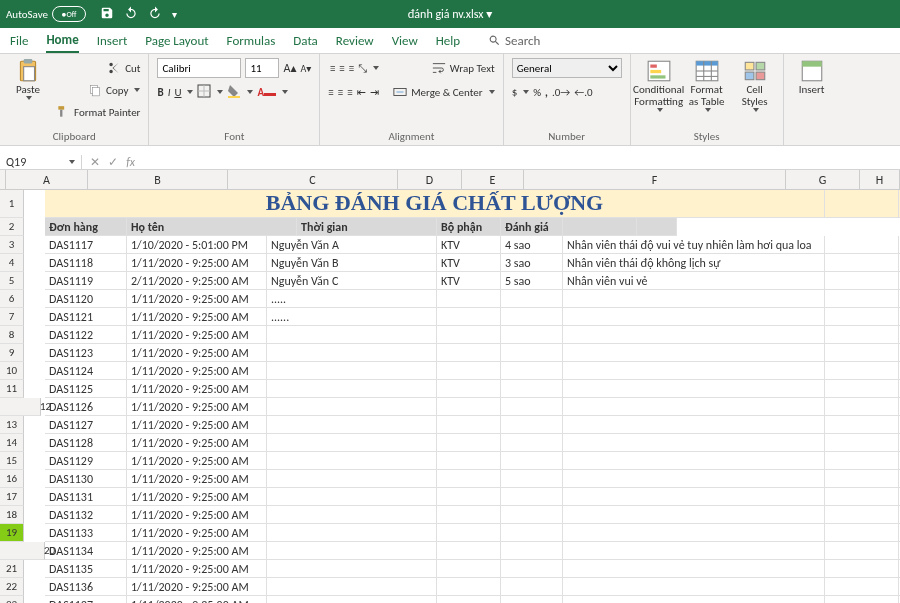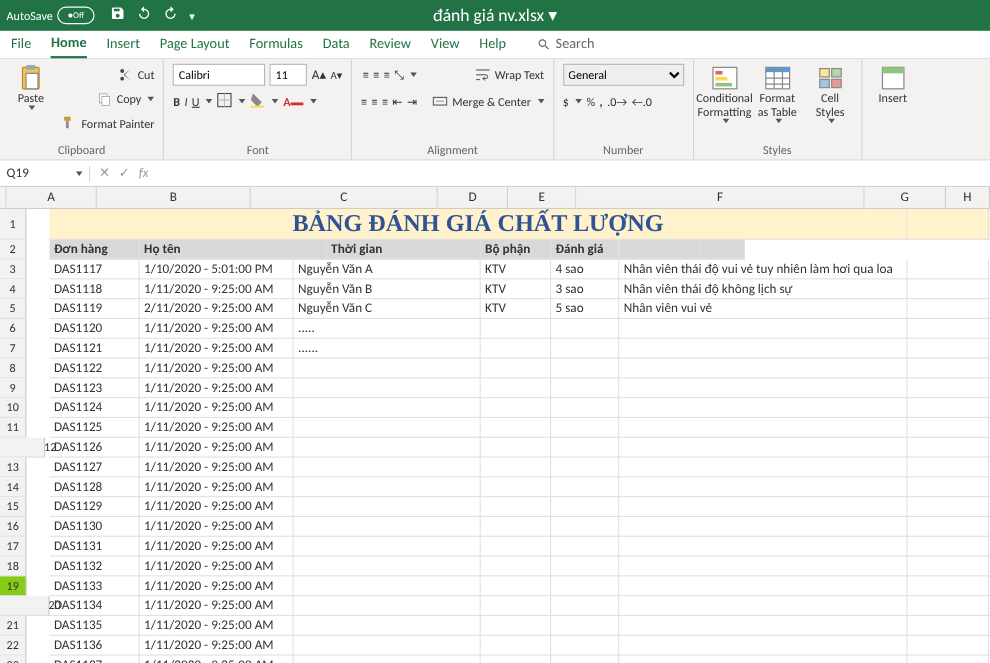--- a/index.html
+++ b/index.html
@@ -4,21 +4,21 @@
 <style>
   * { box-sizing: border-box; margin: 0; padding: 0; font-family: "Segoe UI", Calibri, Arial, sans-serif; }
   body { width: 900px; height: 603px; overflow: hidden; background: #fff; font-size: 12px; color: #333; }
 
   
   .titlebar { height: 28px; background: #217346; color: #fff; display: flex; align-items: center; padding: 0 6px; position: relative; }
   .autosave { display: flex; align-items: center; gap: 4px; font-size: 11px; }
   .autosave-pill { width: 34px; height: 16px; border: 1px solid #fff; border-radius: 8px; display: flex; align-items: center; justify-content: center; font-size: 8px; }
   .qat { display: flex; align-items: center; gap: 10px; margin-left: 14px; }
   .qat svg { width: 14px; height: 14px; fill: #fff; }
-  .doc-title { position: absolute; left: 0; right: 0; text-align: center; font-size: 16px; pointer-events: none; }
+  .doc-title { position: absolute; left: 0; right: 0; text-align: center; font-size: 12px; pointer-events: none; }
 
   
   .tabs { height: 26px; background: #fff; display: flex; align-items: center; padding: 0 10px; gap: 18px; font-size: 13px; border-bottom: 1px solid #d4d4d4; }
   .tab { padding: 4px 0; cursor: pointer; color: #217346; }
   .tab.file { color: #217346; font-weight: 400; }
   .tab.active { border-bottom: 2px solid #217346; font-weight: 600; }
   .search-tab { display: flex; align-items: center; gap: 4px; color: #666; margin-left: 10px; }
   .search-tab svg { width: 13px; height: 13px; fill: #666; }
 
   
@@ -38,21 +38,21 @@
   .font-name { width: 84px; padding: 0 4px; }
   .font-size { width: 34px; padding: 0 4px; text-align: left; }
   .icon-row { display: flex; gap: 4px; align-items: center; height: 20px; }
   .icon-row > span, .icon-row > div { cursor: pointer; }
 
   .caret-down { display:inline-block; width:0; height:0; border-left:3px solid transparent; border-right:3px solid transparent; border-top:4px solid #555; margin-left:2px; vertical-align:middle; }
 
   .num-fmt select { width: 110px; height: 20px; font-size: 11px; border: 1px solid #b7b7b7; }
 
   
-  .fx-bar { height: 24px; display: flex; align-items: center; border-bottom: 1px solid #d4d4d4; background: #fff; }
+  .fx-bar { height: 24px; display: flex; align-items: flex-end; border-bottom: 1px solid #d4d4d4; background: #fff; }
   .name-box { width: 82px; border-right: 1px solid #d4d4d4; padding: 0 6px; font-size: 12px; display: flex; align-items: center; justify-content: space-between; }
   .fx-btns { display: flex; align-items: center; gap: 8px; padding: 0 8px; color: #999; }
   .fx-input { flex: 1; padding: 0 6px; font-size: 12px; }
 
   
   .sheet { display: flex; height: calc(603px - 28px - 26px - 92px - 24px); overflow: hidden; }
   .corner { width: 24px; height: 20px; background: #f3f2f1; border-right: 1px solid #ccc; border-bottom: 1px solid #ccc; }
   .col-headers { display: flex; }
   .col-h { height: 20px; border-right: 1px solid #ccc; border-bottom: 1px solid #ccc; background: #f3f2f1; text-align: center; font-size: 12px; line-height: 20px; color: #333; }
   .row-h { width: 24px; border-right: 1px solid #ccc; border-bottom: 1px solid #e0e0e0; background: #f3f2f1; text-align: center; font-size: 11px; color: #333; }

